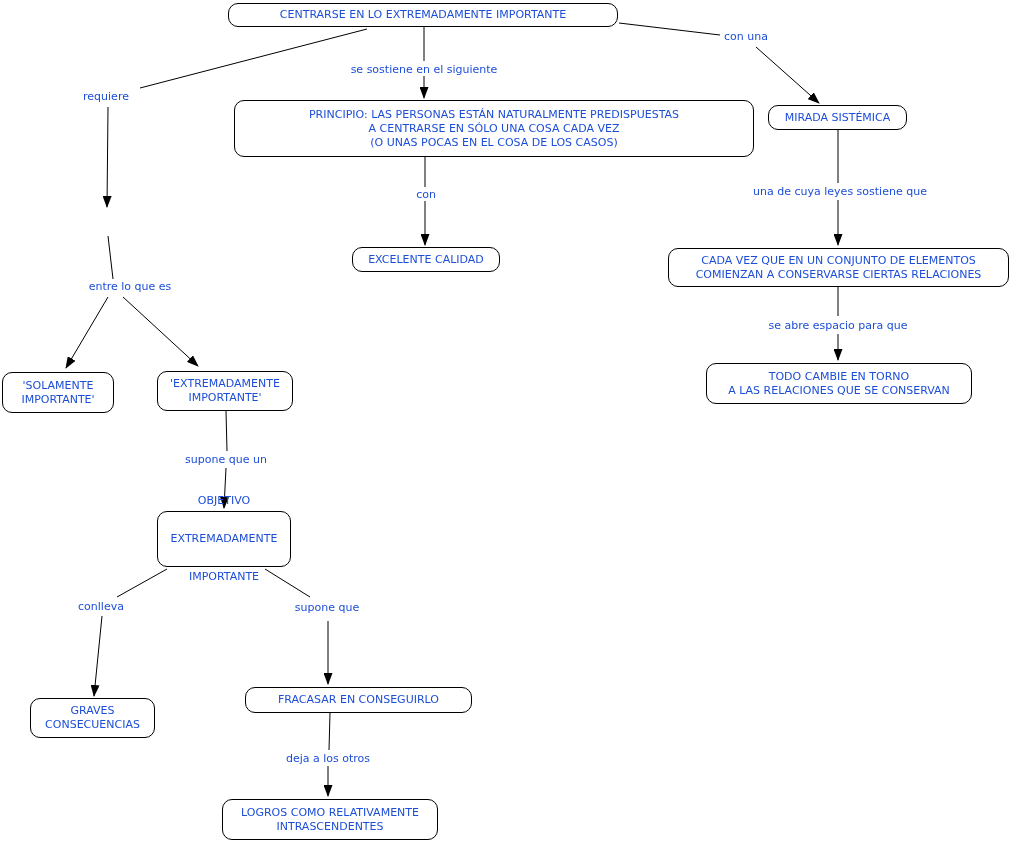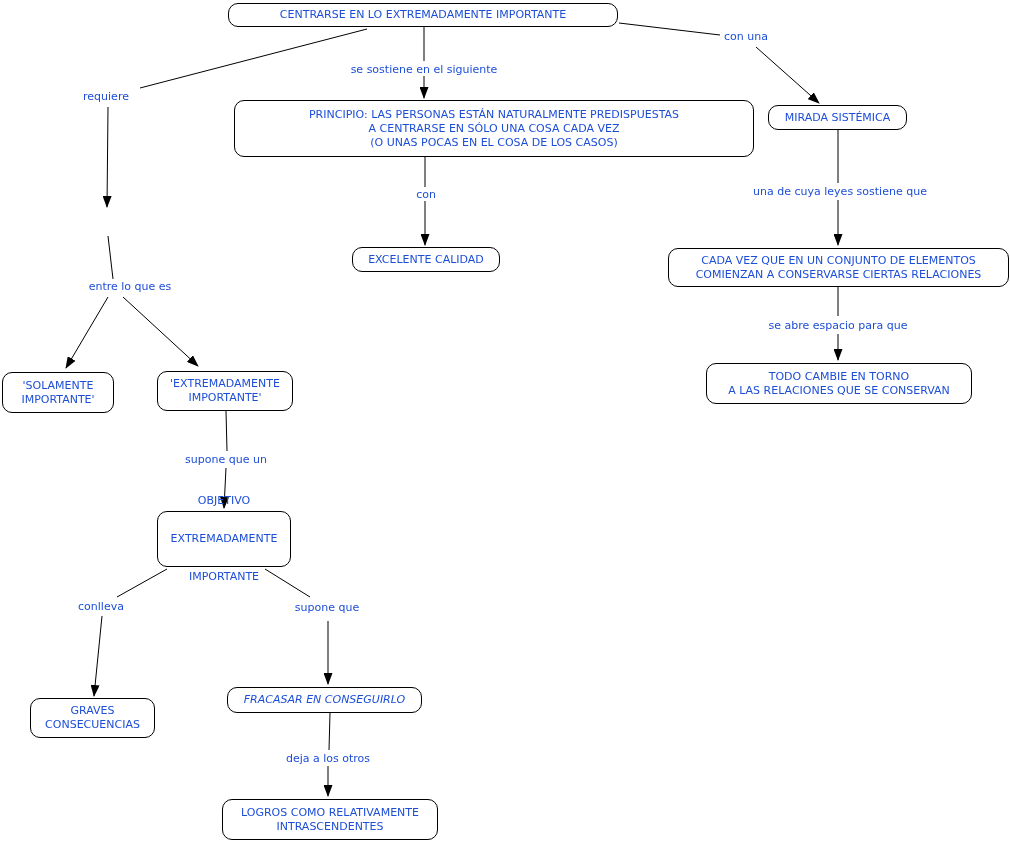--- a/index.html
+++ b/index.html
@@ -120,21 +120,21 @@
     <div>OBJETIVO</div>
     <div>EXTREMADAMENTE</div>
     <div>IMPORTANTE</div>
   </div>
 
   <div class="node" style="left:30px;top:698px;width:125px;height:40px;">
     <div>GRAVES</div>
     <div>CONSECUENCIAS</div>
   </div>
 
-  <div class="node" style="left:227px;top:687px;width:195px;height:26px;font-style:italic;">
+  <div class="node" style="left:245px;top:687px;width:227px;height:26px;">
     <div>FRACASAR EN CONSEGUIRLO</div>
   </div>
 
   <div class="node" style="left:222px;top:799px;width:216px;height:41px;">
     <div>LOGROS COMO RELATIVAMENTE</div>
     <div>INTRASCENDENTES</div>
   </div>
 
   <div class="node" style="left:768px;top:105px;width:139px;height:25px;">
     <div>MIRADA SISTÉMICA</div>

